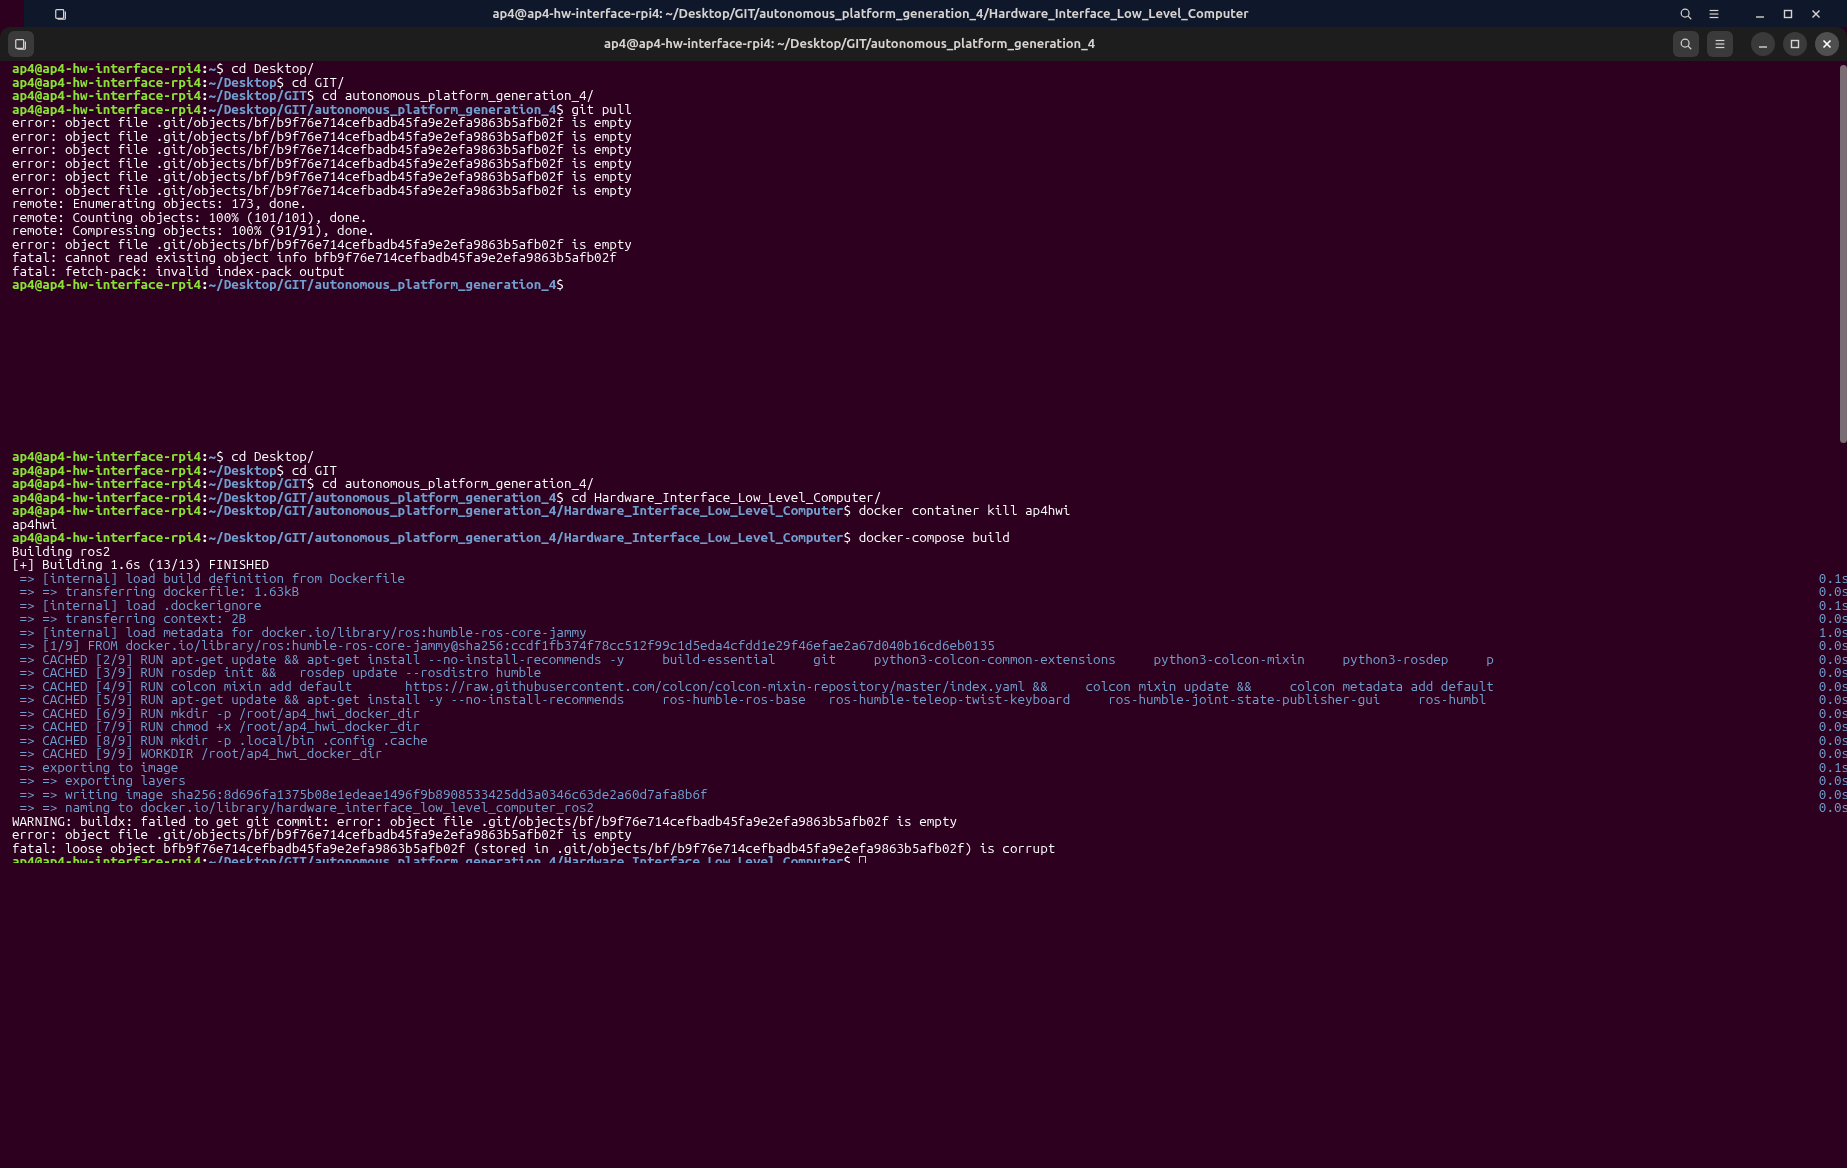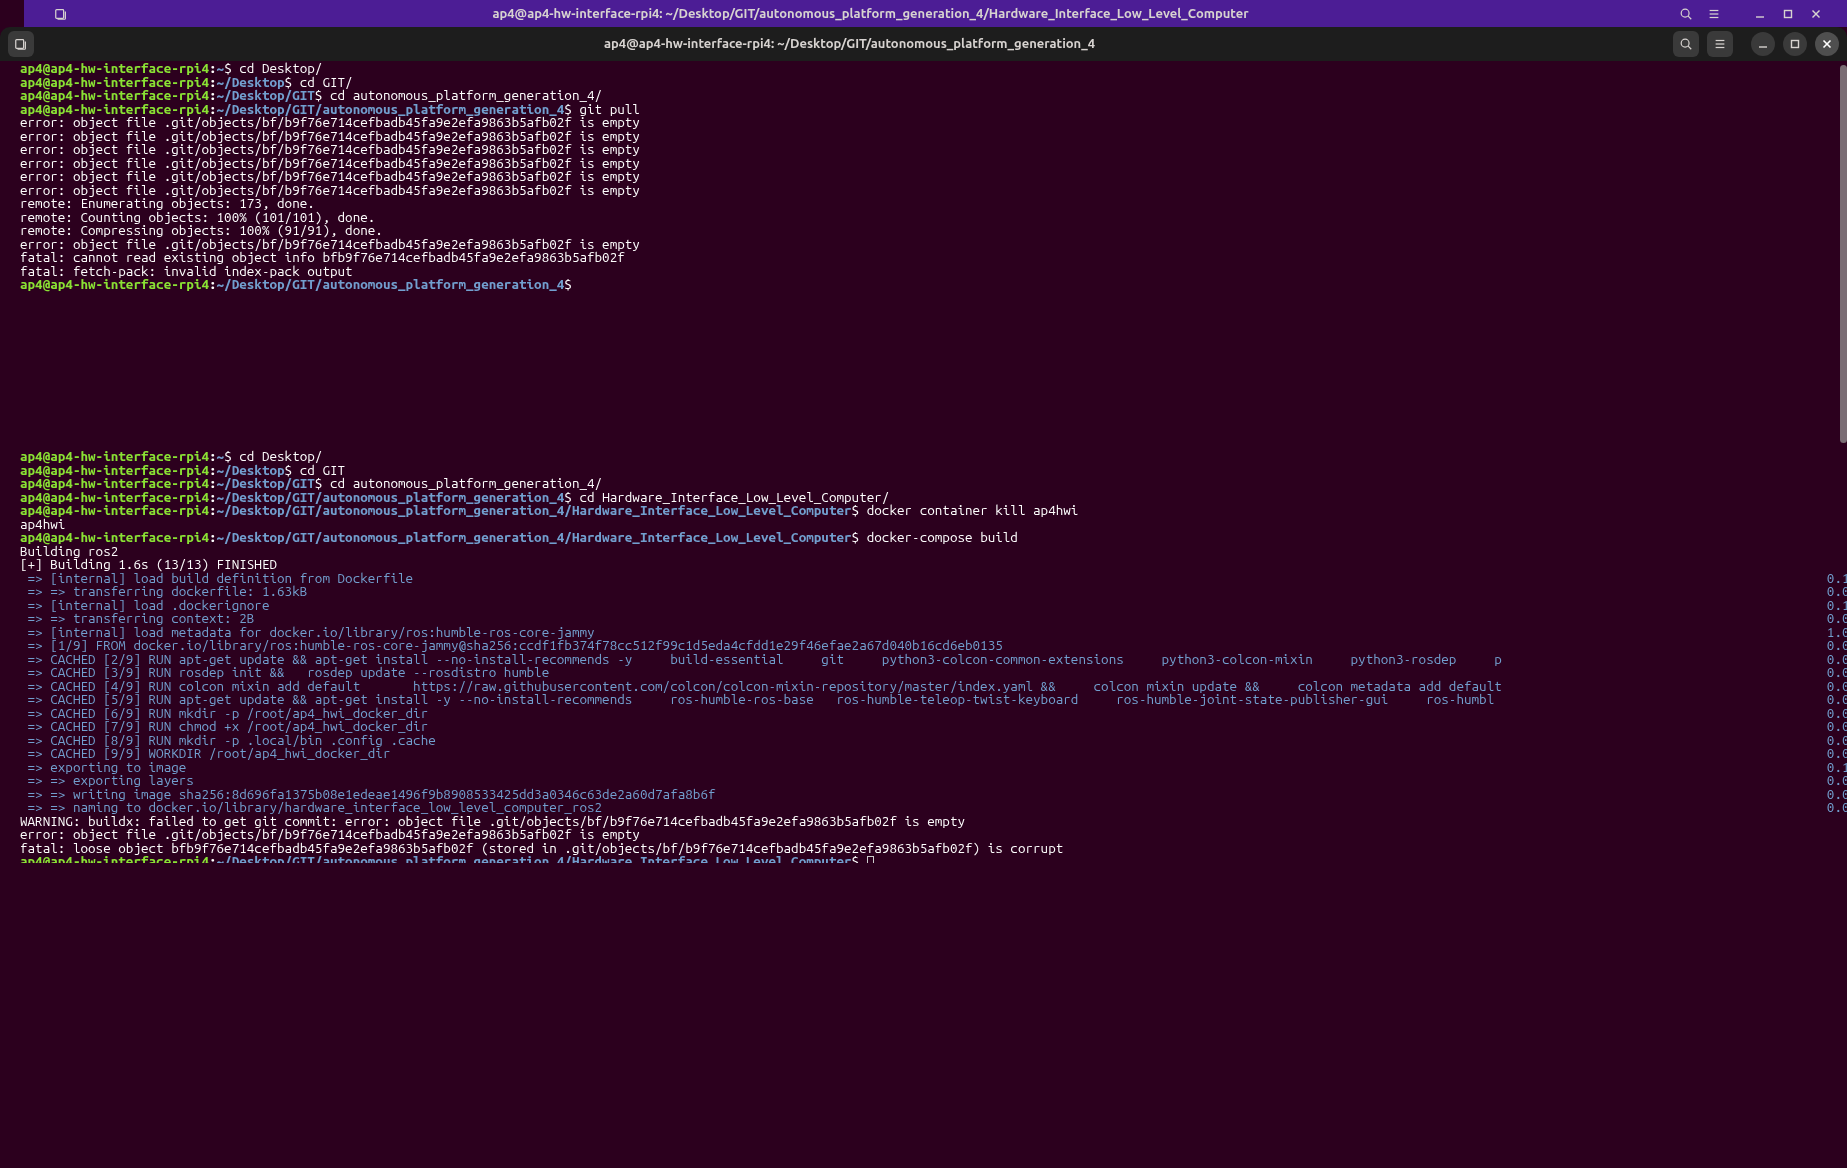--- a/index.html
+++ b/index.html
@@ -7,21 +7,21 @@
   body {
     background: #2c001e;
     font-family: "Ubuntu Mono", "DejaVu Sans Mono", monospace;
     font-size: 13.5px;
     line-height: 13.5px;
     color: #fff;
   }
   
   .outer-titlebar {
     height: 27px;
-    background: #4c1d95;
+    background: #0f172a;
     display: flex;
     align-items: center;
     padding: 0 20px;
     color: #d7d3d0;
     font-family: Ubuntu, sans-serif;
     font-size: 13px;
     margin-left: 24px;
   }
   .outer-title { flex: 1; text-align: center; font-weight: 700; }
   .icon-btn {
@@ -67,21 +67,21 @@
   .round-btn-left {
     width: 26px; height: 26px; border-radius: 6px;
     background: #3a3a3a;
     display: flex; align-items: center; justify-content: center;
   }
   .round-btn-left svg { width: 14px; height: 14px; }
   
   .term {
     background: #2c001e;
     white-space: pre;
-    padding: 1px 20px;
+    padding: 1px 12px;
     overflow: hidden;
   }
   .term-upper { height: 388px; border-bottom: 2px solid #2c001e; position: relative; }
   .term-lower { height: 414px; }
   .scrollbar {
     position: absolute; right: 0; top: 4px; bottom: 4px; width: 7px;
     background: #7a6d74; border-radius: 4px;
   }
   .user  { color: #8ae234; font-weight: 700; }
   .path  { color: #729fcf; font-weight: 700; }

